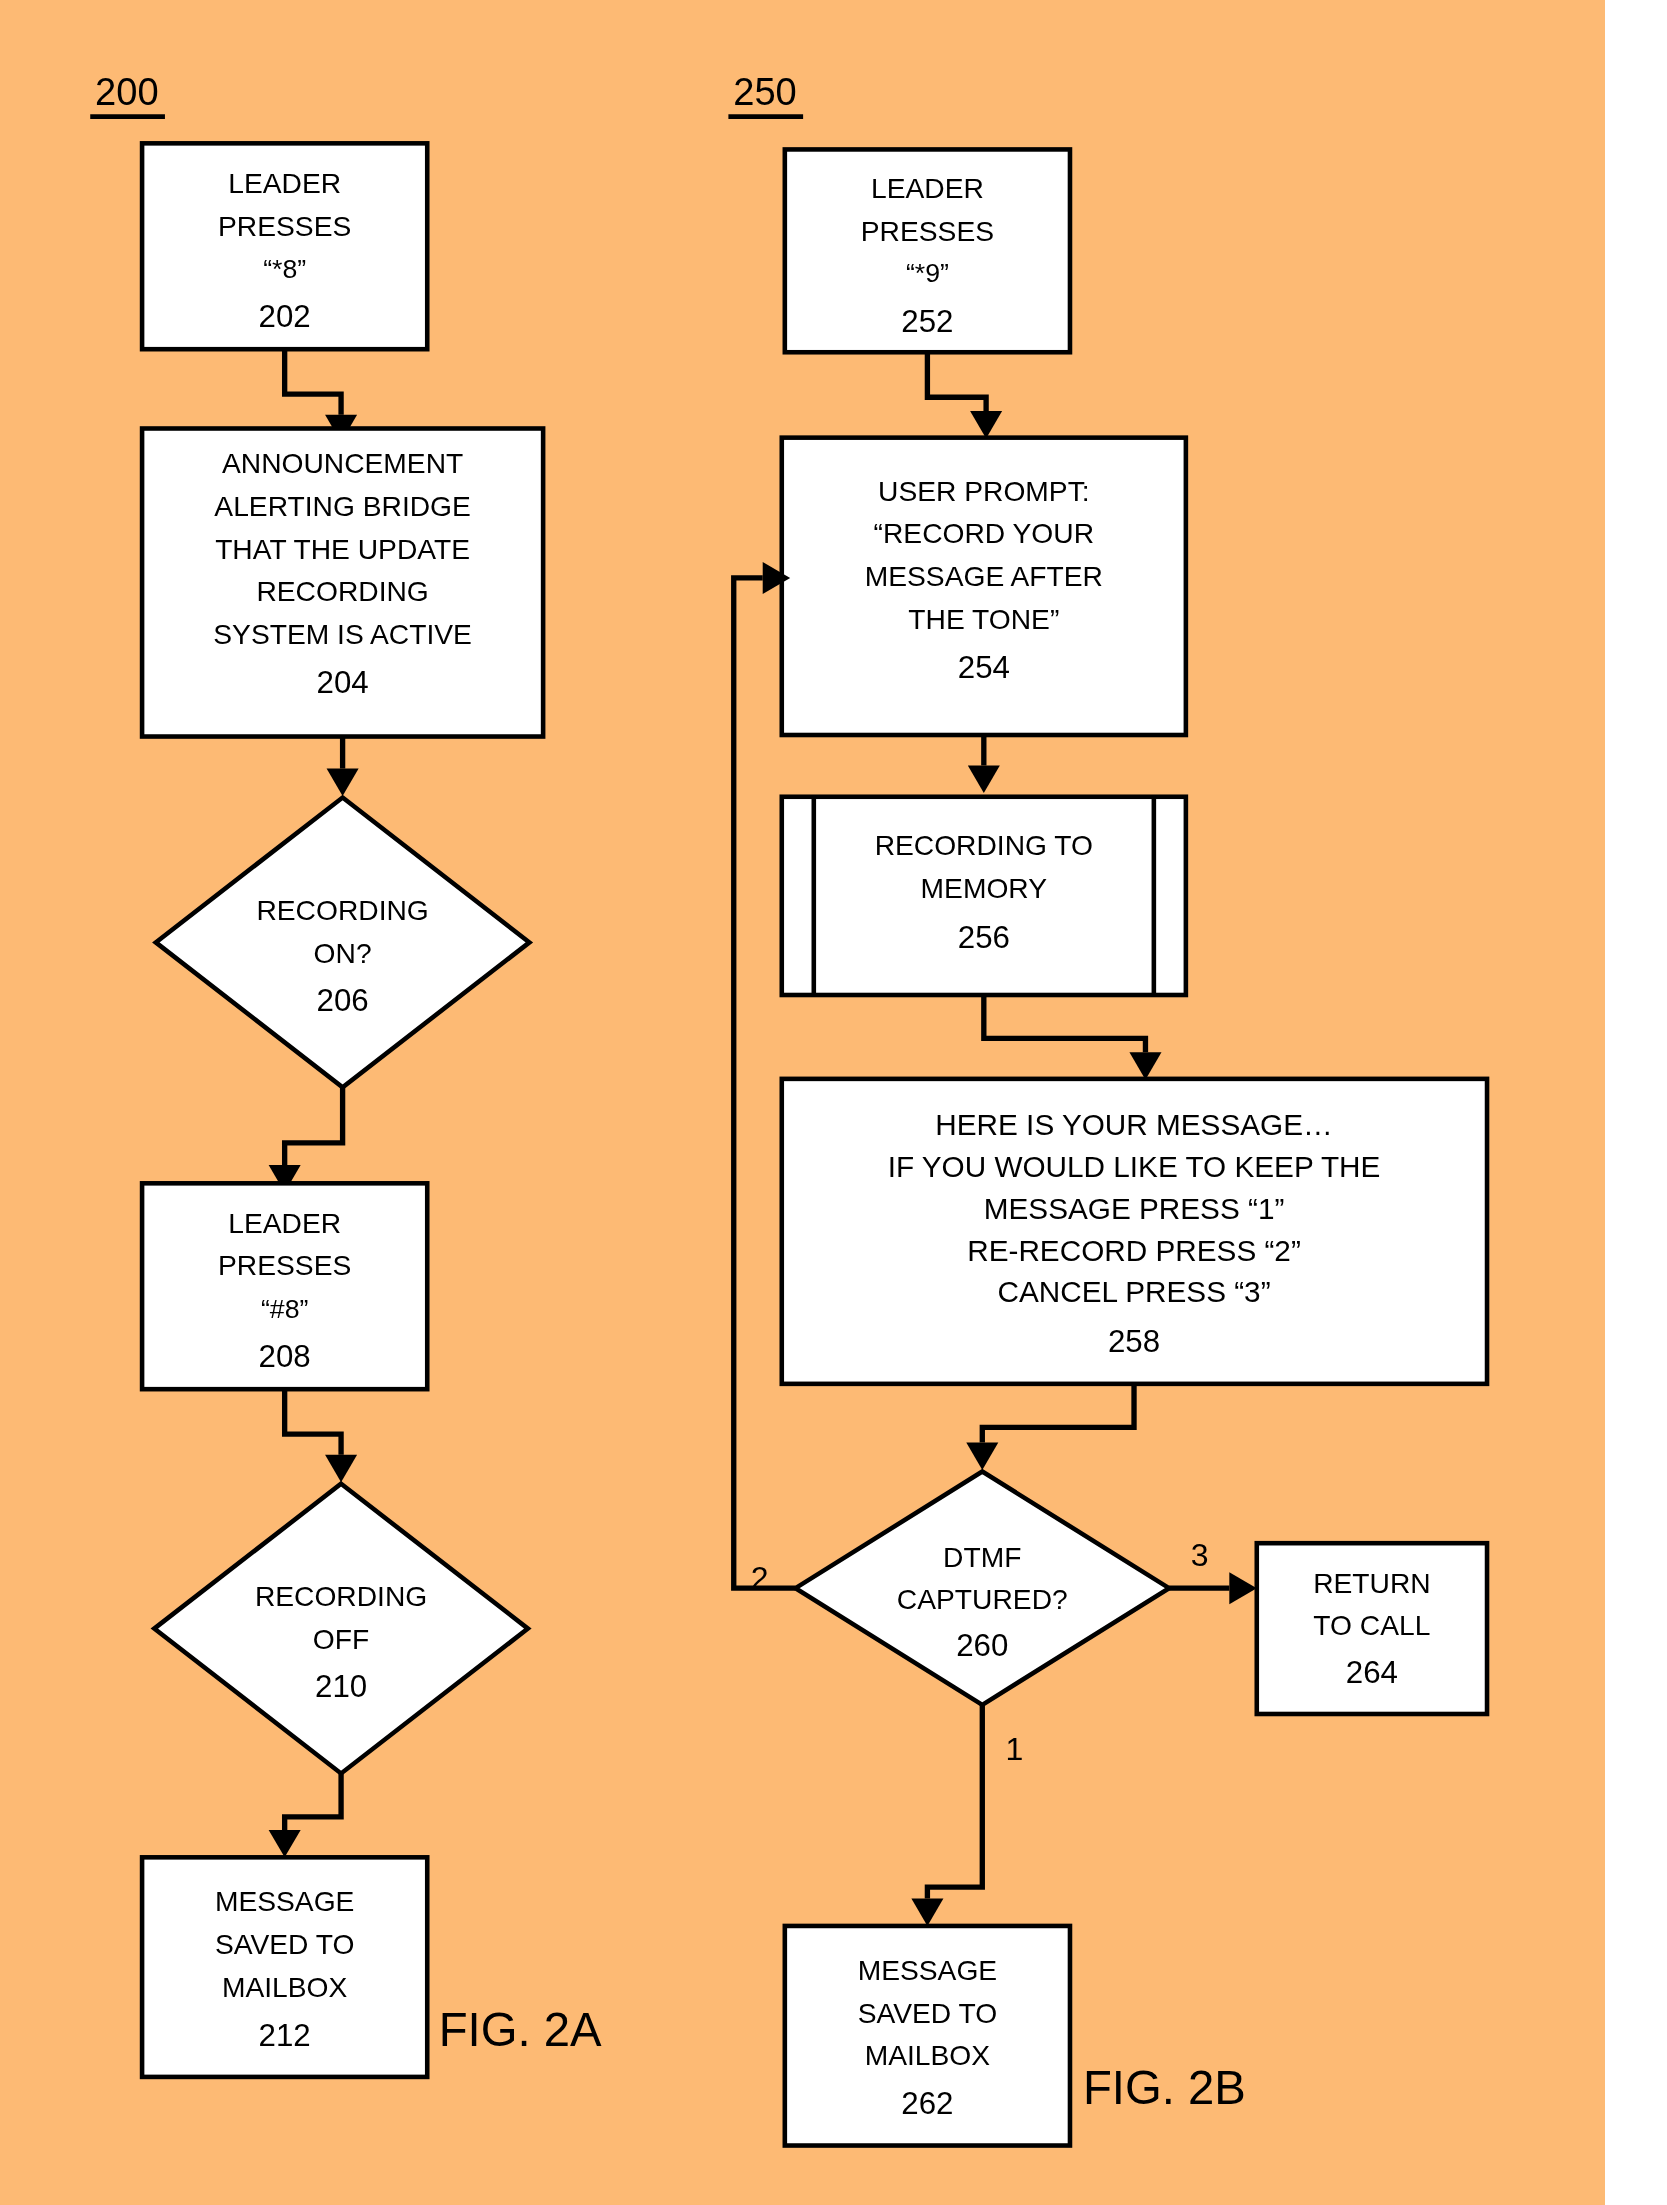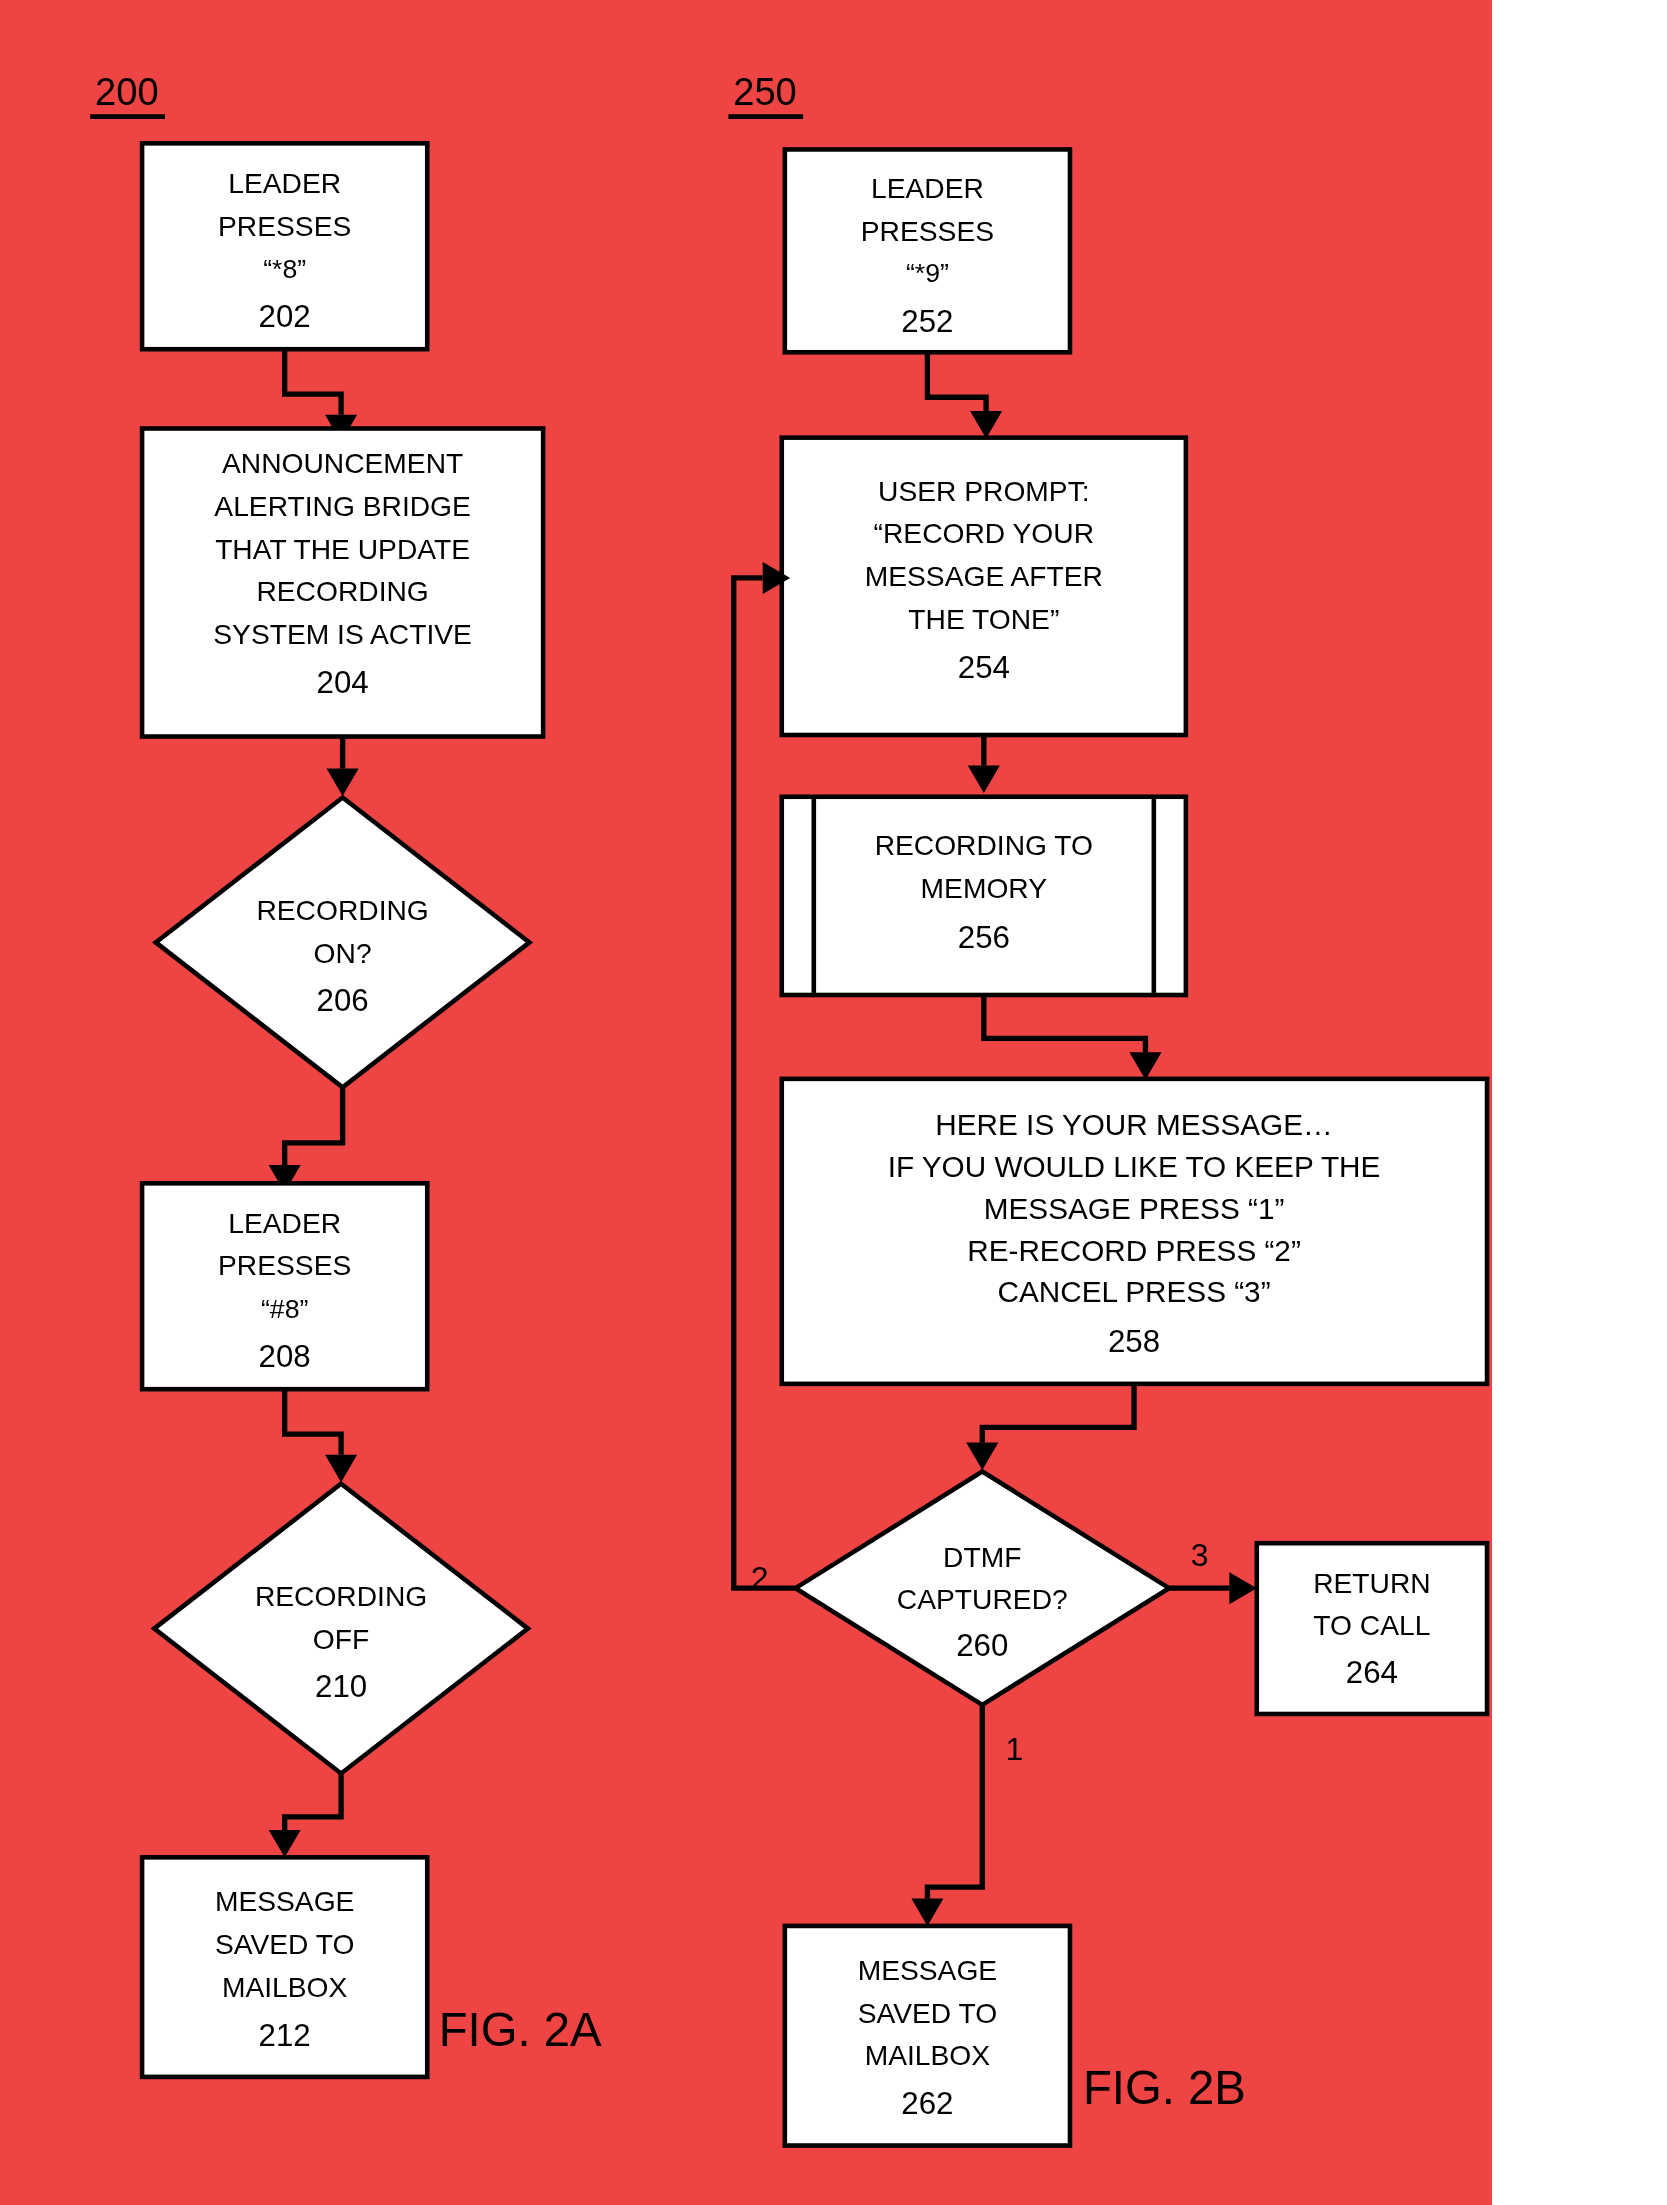--- a/index.html
+++ b/index.html
@@ -2,23 +2,23 @@
 <html style="font-size:12.2px"><head>
 <meta charset="utf-8">
 <style>
   html, body {
     margin: 0;
     padding: 0;
     background: #ffffff;
   }
   #page {
     position: relative;
-    width: 1492px;
+    width: 1605px;
     height: 2205px;
-    background: #ef4444;
+    background: #fdba74;
     font-family: "Liberation Sans", sans-serif;
     overflow: hidden;
   }
   svg.figure-canvas {
     position: absolute;
     left: 0;
     top: 0;
     width: 1668px;
     height: 2205px;
   }

